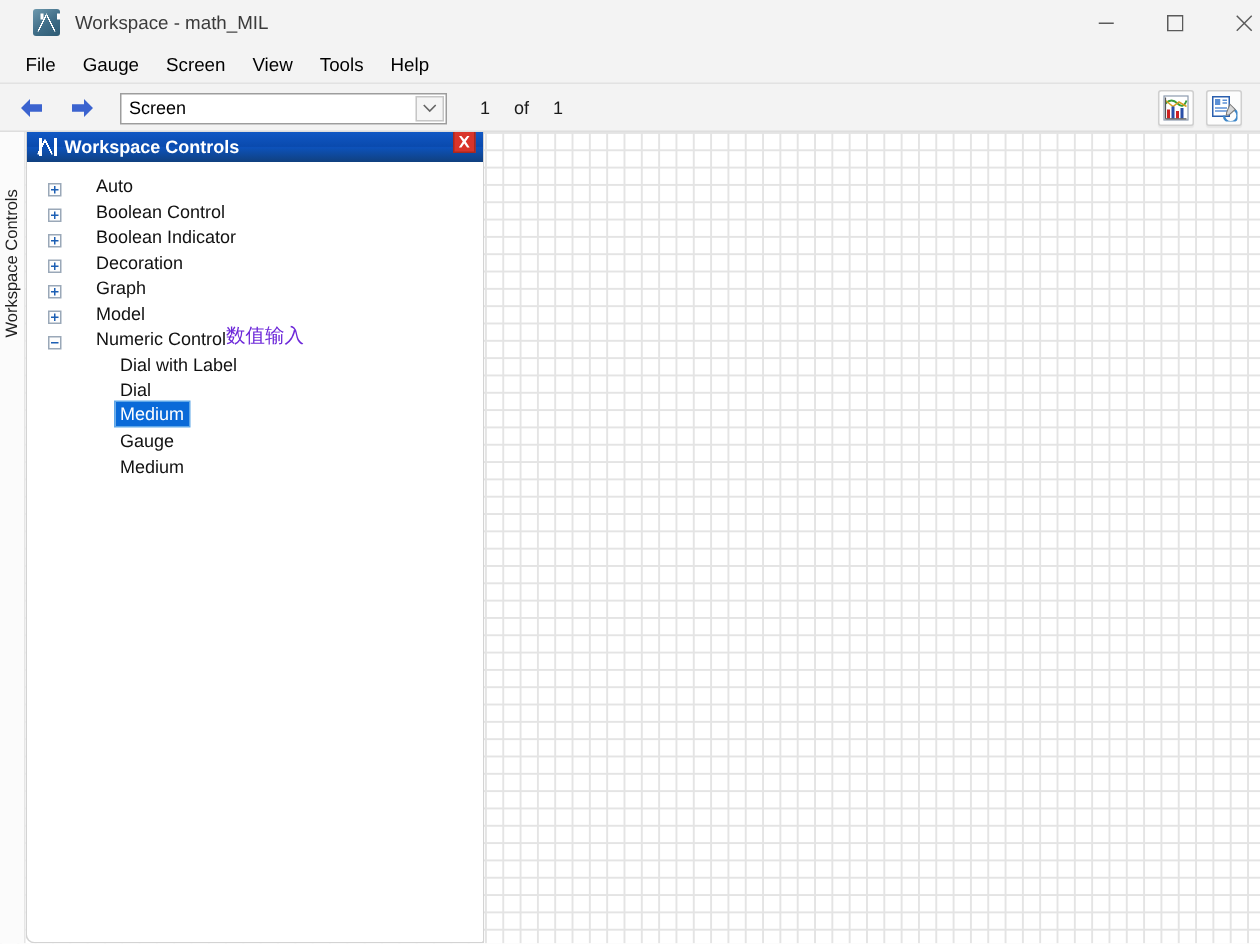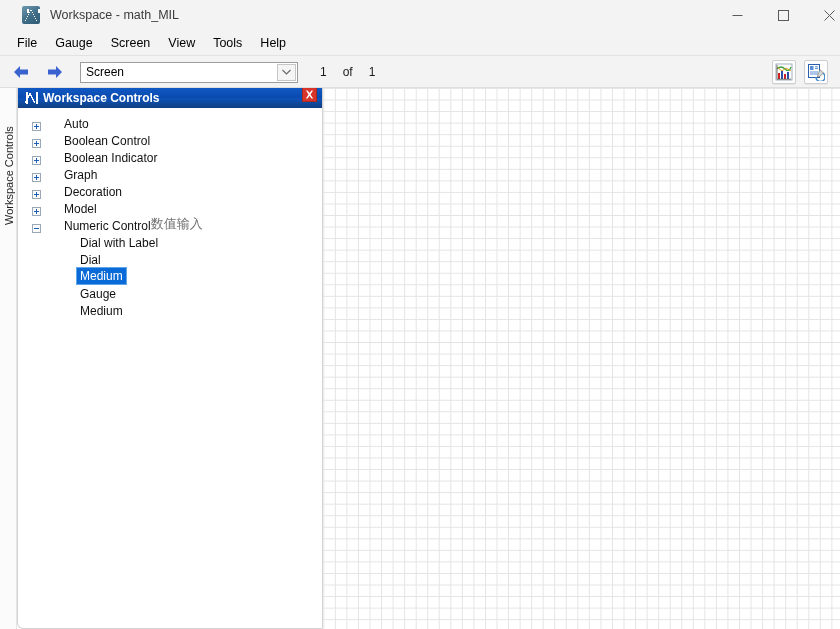--- a/index.html
+++ b/index.html
@@ -301,21 +301,21 @@
   .level-2 .tree-label { margin-left: 62px; margin-top: 32px; }
   .tree-row.selected .tree-label {
     background: #0a6ad8;
     color: #ffffff;
     outline: 1px solid #5fa7e8;
     padding: 1px 3px;
     margin-left: 59px;
   }
   .annot {
     font-size: 13px;
-    color: #737373;
+    color: #6d28d9;
     margin-left: 0px;
     font-family: "DejaVu Sans", "Liberation Sans", sans-serif;
   }
 </style>
 </head>
 <body>
 
 <div id="app">
 
   <div class="titlebar">
@@ -445,28 +445,28 @@
             <span class="h"></span>
             <span class="v"></span>
           </div>
           <span class="tree-label">Boolean Indicator</span>
         </div>
         <div class="tree-row level-1">
           <div class="expander">
             <span class="h"></span>
             <span class="v"></span>
           </div>
+          <span class="tree-label">Decoration</span>
+        </div>
+        <div class="tree-row level-1">
+          <div class="expander">
+            <span class="h"></span>
+            <span class="v"></span>
+          </div>
           <span class="tree-label">Graph</span>
-        </div>
-        <div class="tree-row level-1">
-          <div class="expander">
-            <span class="h"></span>
-            <span class="v"></span>
-          </div>
-          <span class="tree-label">Decoration</span>
         </div>
         <div class="tree-row level-1">
           <div class="expander">
             <span class="h"></span>
             <span class="v"></span>
           </div>
           <span class="tree-label">Model</span>
         </div>
         <div class="tree-row level-1">
           <div class="expander">

